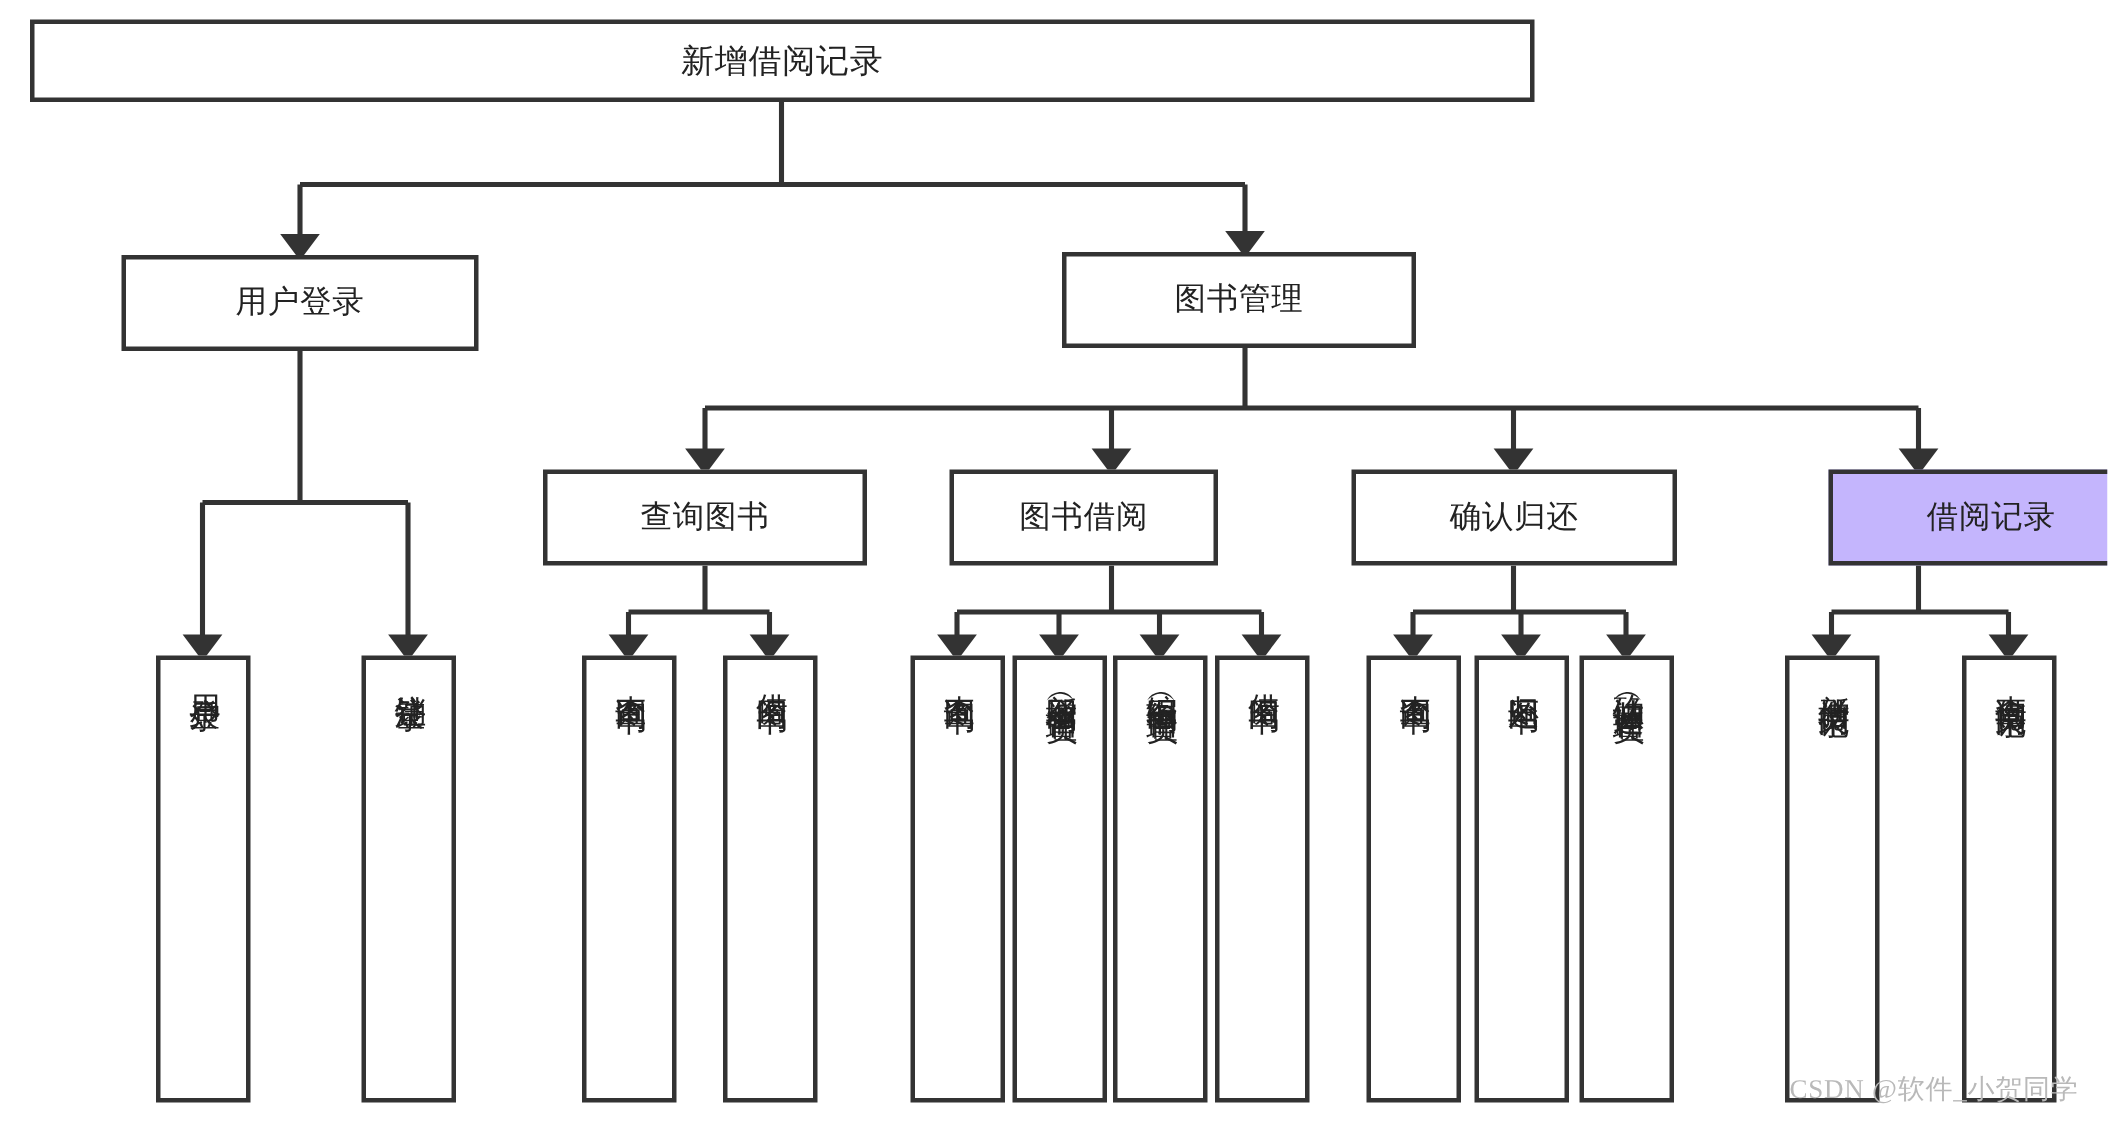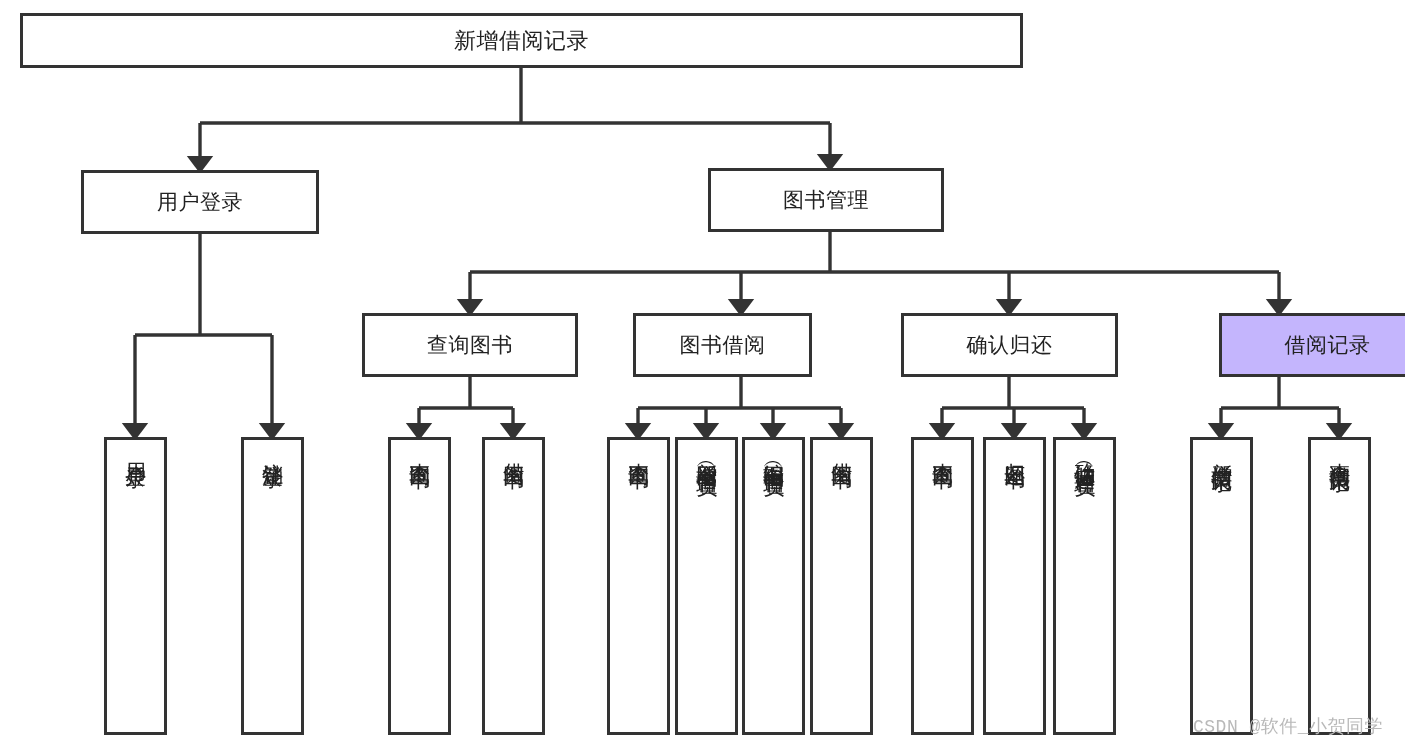--- a/index.html
+++ b/index.html
@@ -60,21 +60,21 @@
   }
   .node.root .lbl { font-size: 22px; }
 
   .watermark {
     position: absolute;
     color: #b9b9b9;
     font-size: 18px;
     letter-spacing: 0.5px;
     white-space: nowrap;
     z-index: 5;
-    font-family: Liberation Mono, monospace;
+    font-family: Liberation Serif, serif;
   }
 </style>
 </head>
 <body>
 
 <div id="canvas">
 
   <svg id="edges" viewBox="0 0 1405 747" width="1405" height="747" xmlns="http://www.w3.org/2000/svg">
     <defs>
       <marker id="arr" markerWidth="9" markerHeight="9" refX="1.2" refY="4.5" orient="auto" markerUnits="strokeWidth">

